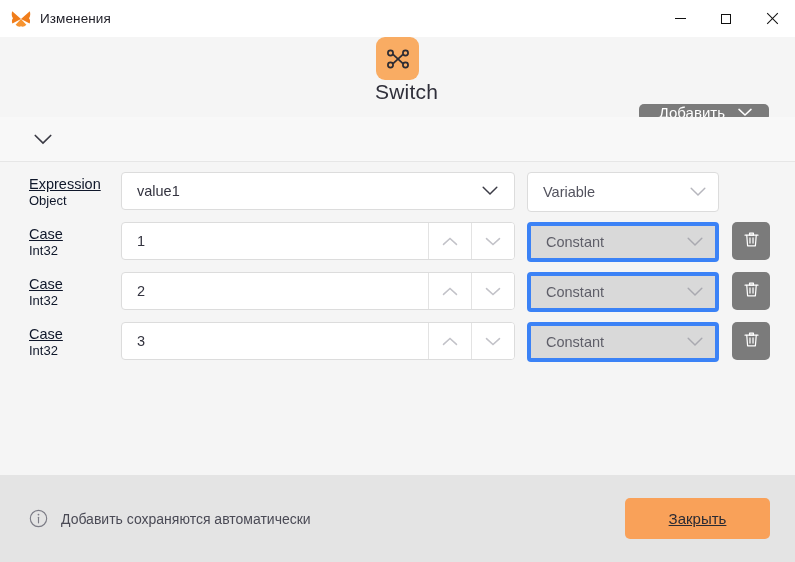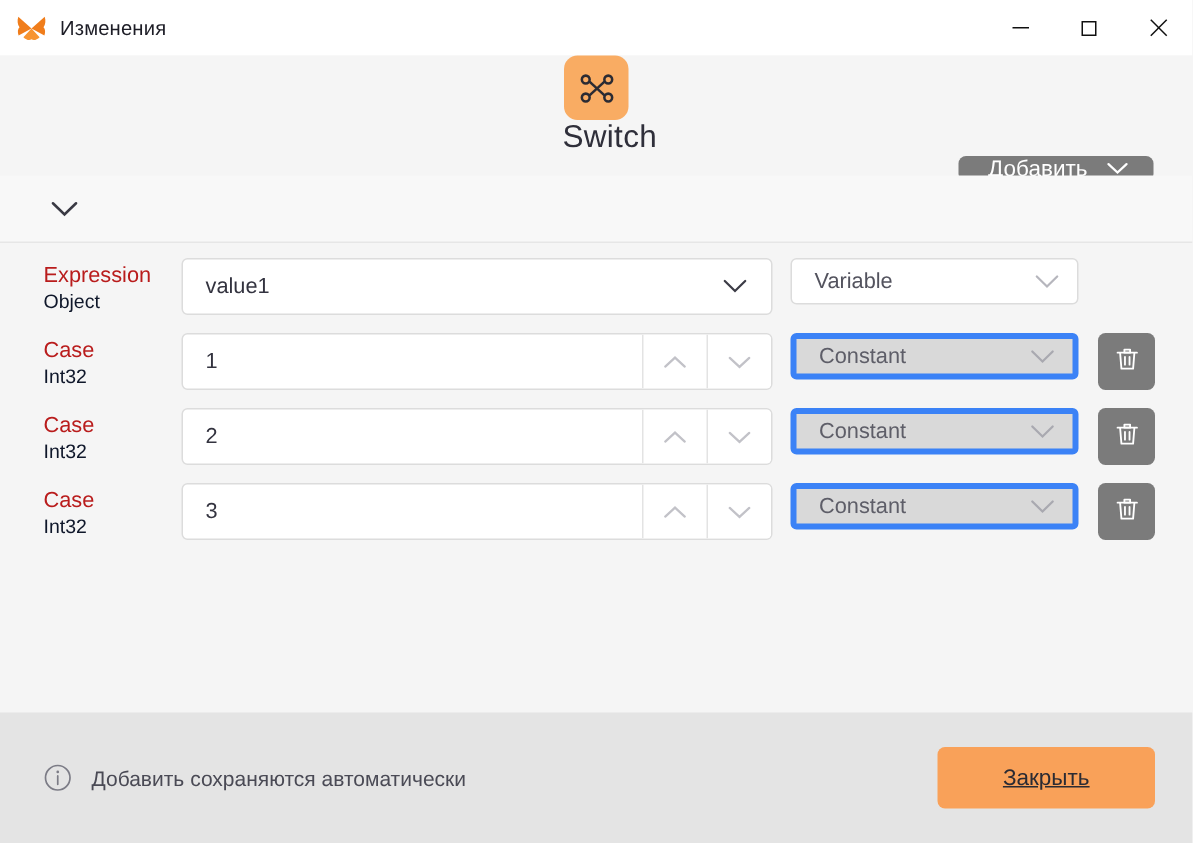--- a/index.html
+++ b/index.html
@@ -168,21 +168,22 @@
   }
   .label-cell {
     width: 92px;
     flex: 0 0 92px;
     padding-top: 4px;
     line-height: 1.12;
   }
   .label-main {
     display: block;
     font-size: 14.5px;
-    color: #b91c1c;
+    color: #0f172a;
+    text-decoration: underline;
   }
   .label-sub {
     display: block;
     font-size: 13px;
     color: #0f172a;
     margin-top: 2px;
   }
 
   .field-wrap {
     display: flex;
@@ -240,21 +241,21 @@
     align-items: center;
     justify-content: center;
     cursor: pointer;
     background: #ffffff;
   }
 
   
   .typesel {
     width: 192px;
     flex: 0 0 192px;
-    height: 31px;
+    height: 40px;
     box-sizing: border-box;
     border-radius: 4px;
     display: flex;
     align-items: center;
     padding: 0 12px 0 15px;
     margin-left: 12px;
     cursor: pointer;
   }
   .typesel.enabled {
     background: #ffffff;

